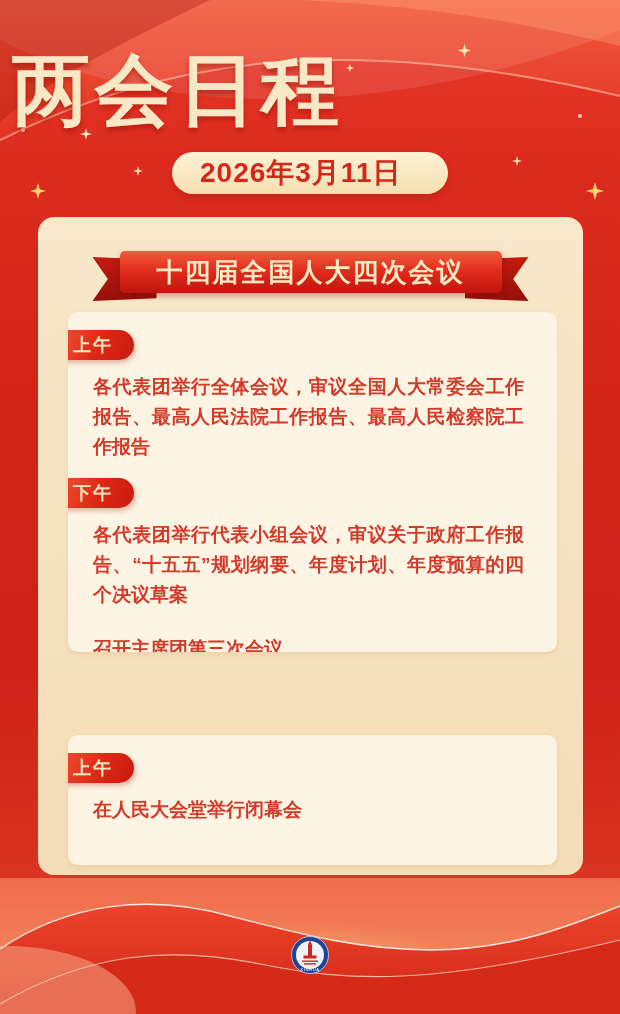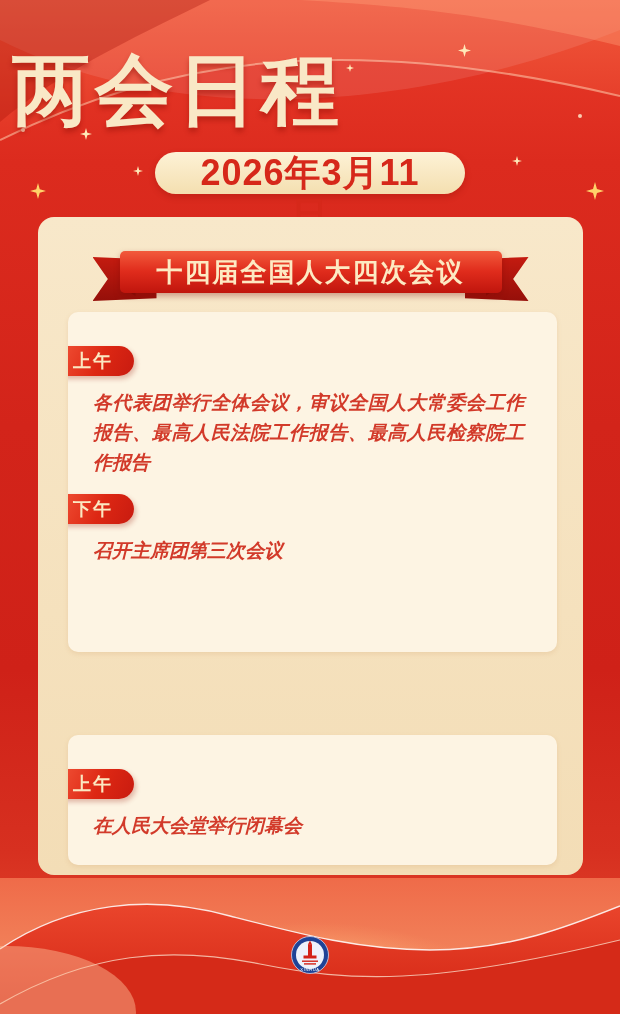--- a/index.html
+++ b/index.html
@@ -20,21 +20,21 @@
 
   .title{
     position:absolute;top:34px;left:0;width:100%;margin:12px;
     font-size:78px;line-height:1.15;font-weight:900;color:#f9e8c6;letter-spacing:5px;
     text-shadow:0 4px 5px rgba(145,15,6,.45);
   }
   .date-pill{
     position:absolute;top:152px;left:50%;transform:translateX(-50%);
     min-width:276px;height:42px;line-height:42px;padding:0 28px;border-radius:21px;
     background:linear-gradient(180deg,#fdf2d6,#f4dfb0);
-    color:#d6281a;font-size:36px;font-weight:800;text-align:center;letter-spacing:1px;
+    color:#d6281a;font-size:28px;font-weight:800;letter-spacing:1px;
     box-shadow:0 3px 6px rgba(140,15,6,.3);
   }
 
   .card{
     position:absolute;left:38px;top:217px;width:545px;height:658px;border-radius:16px;
     background:linear-gradient(180deg,#f8e8ca 0%,#f5e1bd 60%,#f3ddb6 100%);
   }
 
   .ribbon{position:absolute;left:50%;transform:translateX(-50%);width:436px;height:64px;}
   .ribbon-1{top:24px;}
@@ -52,34 +52,34 @@
     background:linear-gradient(180deg,#f25a3c 0%,#e02c1c 48%,#c0150d 100%);
     color:#fdeac3;font-size:26px;font-weight:800;letter-spacing:2px;
     box-shadow:0 3px 6px rgba(120,10,5,.35);
   }
 
   .panel{position:absolute;left:30px;width:489px;border-radius:10px;overflow:hidden;
     background:#fdf4e3;box-shadow:0 2px 5px rgba(185,115,55,.14);}
   .panel-1{top:95px;height:340px;}
   .panel-2{top:518px;height:130px;}
 
-  .block{padding-top:34px;}
+  .block{padding-top:18px;}
   .block + .block{padding-top:16px;}
   .time-tag{
     display:inline-block;margin-left:-10px;height:30px;line-height:30px;
     padding:0 21px 0 15px;border-radius:7px 16px 16px 7px;
     background:linear-gradient(115deg,#f15237 0%,#dd2713 55%,#c81b10 100%);
     color:#fbe8c2;font-size:18px;font-weight:800;letter-spacing:2px;
     box-shadow:2px 3px 5px rgba(150,20,8,.28);
   }
   .item{
     margin:12px 33px 0 25px;
-    font-size:19px;line-height:30px;font-weight:600;color:#d23a2a;text-align:justify;font-style:italic;
+    font-size:19px;line-height:30px;font-weight:600;color:#d23a2a;text-align:justify;
   }
-  .item + .item{margin-top:8px;}
+  .item + .item{margin-top:24px;}
 
   .logo{position:absolute;left:291px;top:936px;width:38px;height:38px;}
 </style>
 </head>
 <body>
 
 <div class="poster">
 
   <svg class="bg bg-top" width="620" height="230" viewBox="0 0 620 230">
     <defs>
@@ -144,20 +144,21 @@
       <span class="band">十四届全国人大四次会议</span>
     </div>
 
     <div class="panel panel-1">
       <div class="block">
         <div class="time-tag">上午</div>
         <p class="item">各代表团举行全体会议，审议全国人大常委会工作报告、最高人民法院工作报告、最高人民检察院工作报告</p>
       </div>
       <div class="block">
         <div class="time-tag">下午</div>
+        <p class="item">各代表团举行代表小组会议，审议关于政府工作报告、“十五五”规划纲要、年度计划、年度预算的四个决议草案</p>
         <p class="item">召开主席团第三次会议</p>
       </div>
     </div>
 
 
     <div class="panel panel-2">
       <div class="block">
         <div class="time-tag">上午</div>
         <p class="item">在人民大会堂举行闭幕会</p>
       </div>

